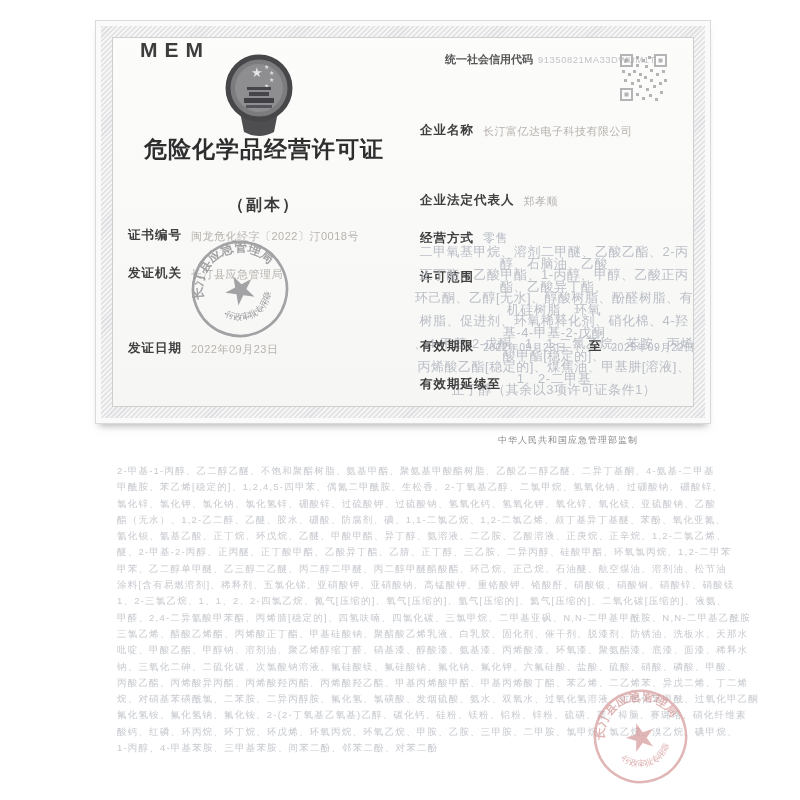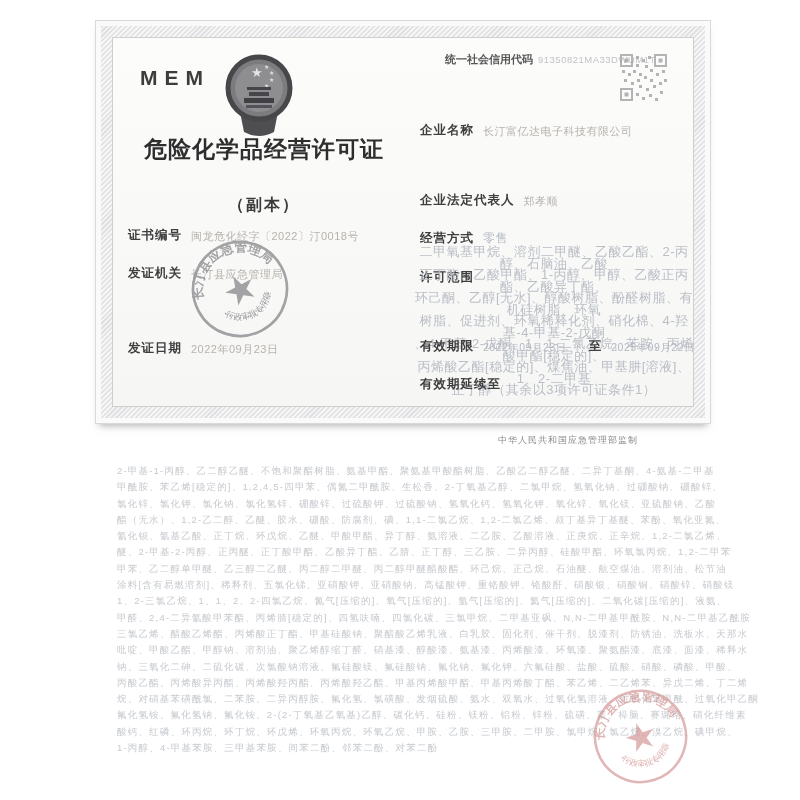--- a/index.html
+++ b/index.html
@@ -6,21 +6,21 @@
   .page{position:relative;width:800px;height:800px;background:#ffffff;overflow:hidden;
         font-family:"Liberation Sans",sans-serif;}
   
   .certificate{position:absolute;left:95px;top:20px;width:616px;height:404px;box-sizing:border-box;
     border:1px solid #d9d9d9;background:#fafafa;padding:5px;
     box-shadow:0 6px 7px -4px rgba(110,110,110,.5);}
   .band{width:100%;height:100%;box-sizing:border-box;padding:11px;
     background:repeating-linear-gradient(135deg,#e1e1e3 0 1.5px,#f5f5f6 1.5px 3.5px);}
   .inner{position:relative;width:100%;height:100%;box-sizing:border-box;
     background:linear-gradient(#fcfcfb,#f6f6f5);border:1px solid #cfcfcf;}
-  .mem{position:absolute;left:27px;top:28px;font-size:21px;font-weight:bold;color:#3d3d3d;letter-spacing:7px;}
+  .mem{position:absolute;left:27px;top:0;font-size:21px;font-weight:bold;color:#3d3d3d;letter-spacing:7px;}
   .emblem{position:absolute;left:111px;top:16px;width:70px;height:86px;}
   .cert-title{position:absolute;left:0;top:96px;width:302px;text-align:center;
     font-family:"Liberation Serif",serif;font-weight:bold;font-size:23px;color:#2e2e2e;letter-spacing:1px;}
   .cert-sub{position:absolute;left:0;top:157px;width:302px;text-align:center;
     font-family:"Liberation Serif",serif;font-weight:bold;font-size:16px;color:#3a3a3a;letter-spacing:2px;}
   .row{position:absolute;display:flex;align-items:flex-end;white-space:nowrap;}
   .lbl{font-size:12.5px;font-weight:bold;color:#3e3e3e;letter-spacing:1px;}
   .val{font-size:11px;color:#b7b3ae;margin-left:9px;letter-spacing:.5px;}
   .val.blue{color:#b4b9c2;}
   .scope-val{position:absolute;left:298px;top:208px;width:286px;font-size:13px;line-height:11.5px;

